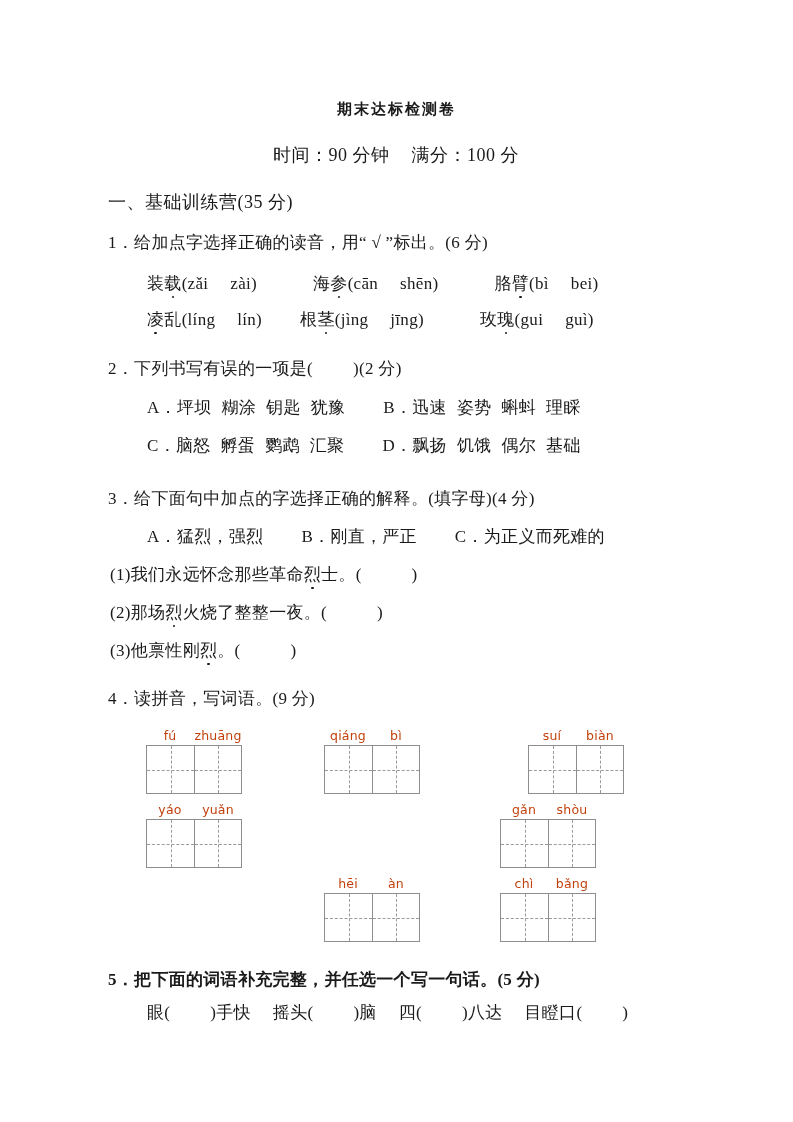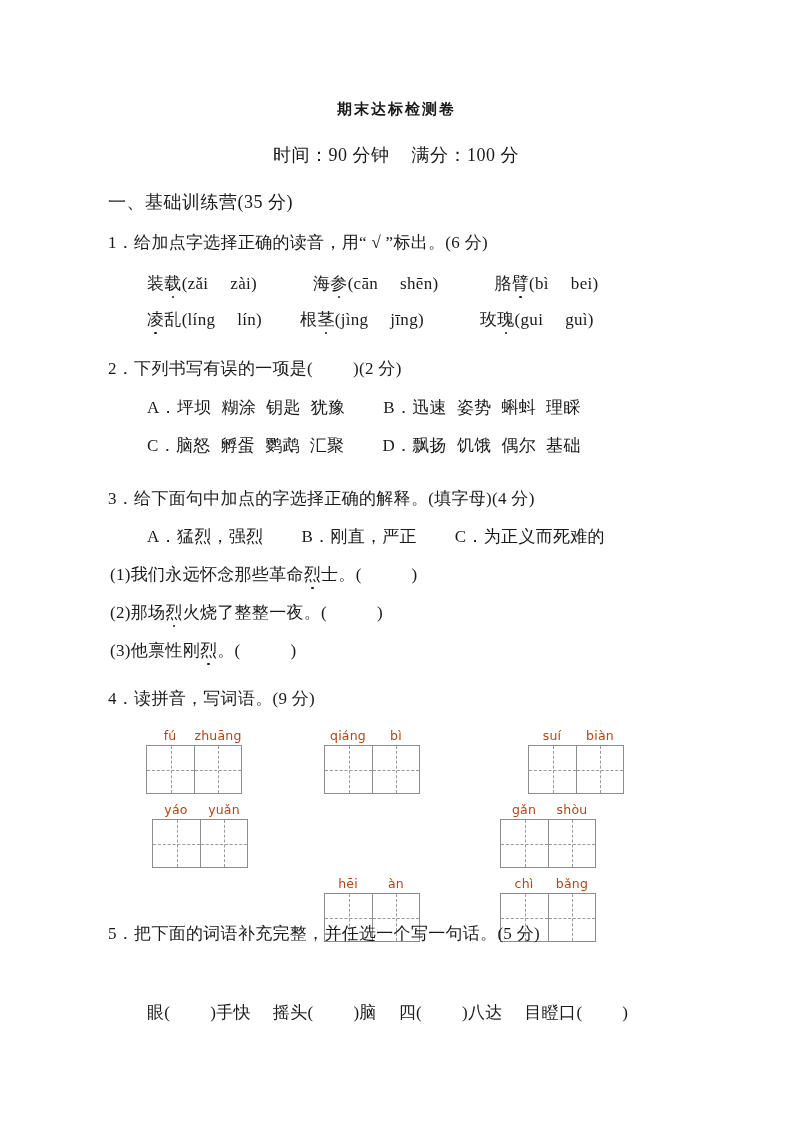--- a/index.html
+++ b/index.html
@@ -242,21 +242,21 @@
       <div class="grid-pinyin">
         <span>suí</span>
           <span>biàn</span>
       </div>
       <div class="grid-boxes">
         <div class="tz-cell"></div>
         <div class="tz-cell"></div>
       </div>
     </div>
 
-    <div class="grid-group" style="left:152px; top:802px;">
+    <div class="grid-group" style="left:146px; top:802px;">
       <div class="grid-pinyin">
         <span>yáo</span>
           <span>yuǎn</span>
       </div>
       <div class="grid-boxes">
         <div class="tz-cell"></div>
         <div class="tz-cell"></div>
       </div>
     </div>
 
@@ -290,21 +290,21 @@
           <span>àn</span>
       </div>
       <div class="grid-boxes">
         <div class="tz-cell"></div>
         <div class="tz-cell"></div>
       </div>
     </div>
 
   </div>
 
-  <div class="q-line indent1" style="top:922px;">
+  <div class="q-line indent1" style="top:968px;font-weight:bold;">
     <span class="q-num">5．</span><span>把下面的词语补充完整，并任选一个写一句话。(5 分)</span>
   </div>
 
   <div class="q-line indent2" style="top:1001px;">
     <span><span>眼(</span><span class="blank-par"></span><span>)手快</span></span><span class="sp-md"></span><span><span>摇头(</span><span class="blank-par"></span><span>)脑</span></span><span class="sp-md"></span><span><span>四(</span><span class="blank-par"></span><span>)八达</span></span><span class="sp-md"></span><span><span>目瞪口(</span><span class="blank-par"></span><span>)</span></span>
   </div>
 
 </div>
 
 </body></html>

